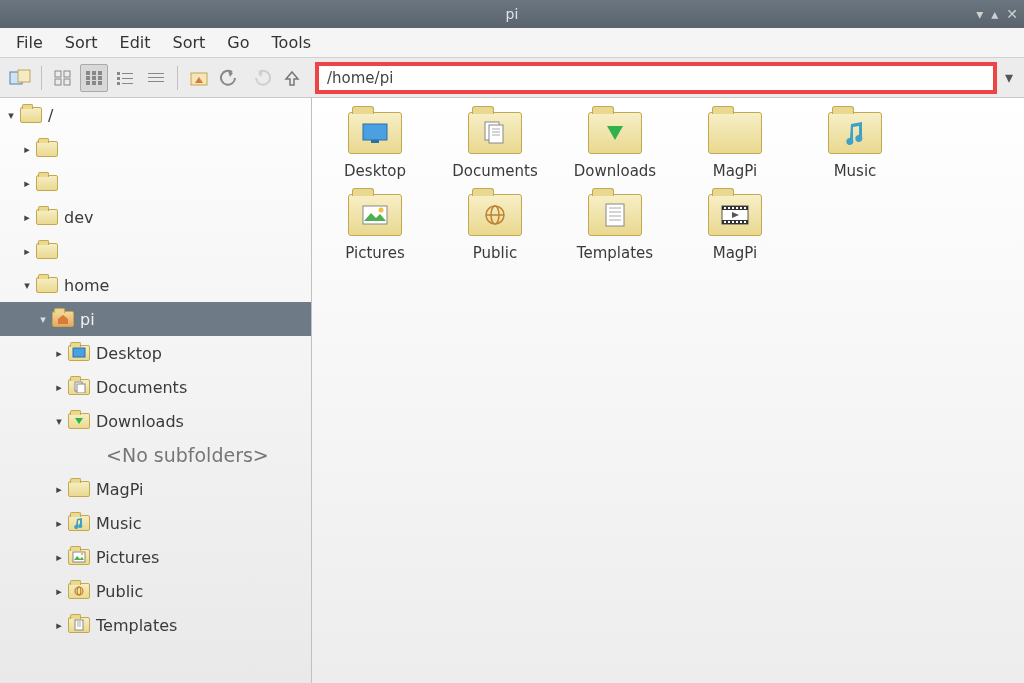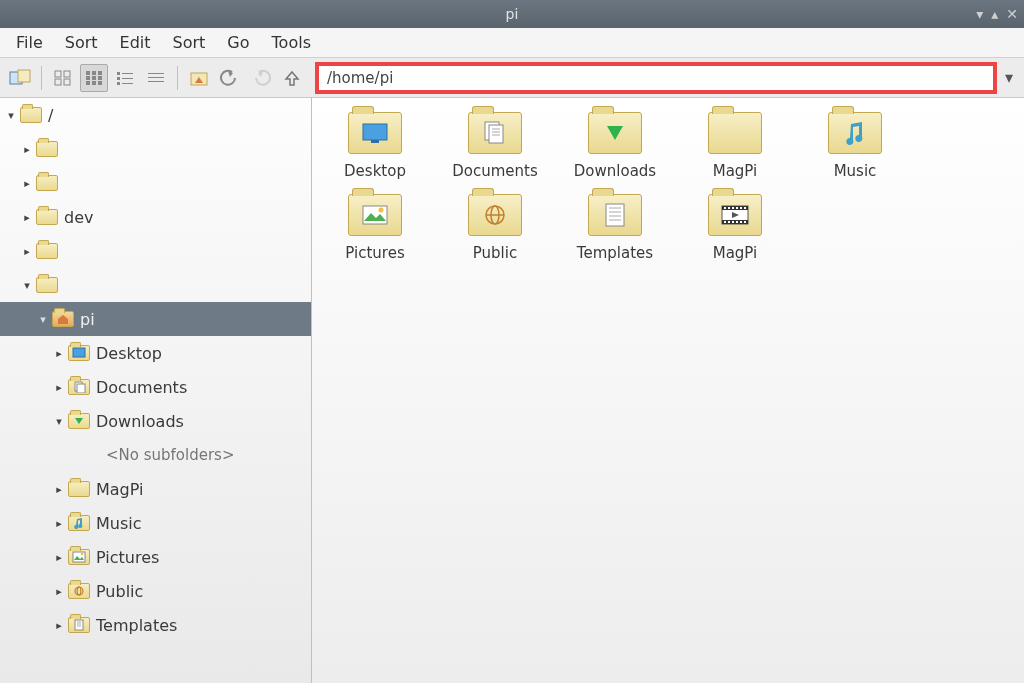--- a/index.html
+++ b/index.html
@@ -28,21 +28,21 @@
 .sidebar::-webkit-scrollbar { width: 14px; }
 .sidebar::-webkit-scrollbar-track { background: #e0e0e0; }
 .sidebar::-webkit-scrollbar-thumb { background: #a0a0a0; border-radius: 3px; }
 
 .tree-row { display: flex; align-items: center; height: 34px; font-size: 16px; color: #3a3a3a; cursor: pointer; white-space: nowrap; }
 .tree-row.selected { background: #6e7a85; color: #f0f0f0; }
 .tree-row .exp { width: 14px; text-align: center; color: #444; font-size: 11px; margin-right: 2px; }
 .tree-row.selected .exp { color: #dcdcdc; }
 .tree-row .ficon { width: 22px; height: 18px; margin-right: 6px; display: flex; align-items: center; justify-content: center; }
 .tree-row .label { flex: 1; }
-.tree-row.empty-note { color: #767676; font-size: 15px; }
+.tree-row.empty-note { color: #767676; font-size: 19px; }
 
 .folder-ico { width: 22px; height: 16px; background: linear-gradient(to bottom, #f6eec4, #ead990); border: 1px solid #c4a850; border-radius: 2px; position: relative; }
 .folder-ico::before { content:""; position:absolute; top:-4px; left:1px; width:9px; height:4px; background:#ead990; border:1px solid #c4a850; border-bottom:none; border-radius:2px 2px 0 0; }
 .folder-ico.home { background: linear-gradient(#f5d79a,#e8a860); }
 .folder-mini { display:flex; align-items:center; justify-content:center; }
 .folder-mini svg { width:14px; height:12px; }
 
 .content { flex: 1; padding: 14px 18px; display: flex; flex-wrap: wrap; align-content: flex-start; gap: 14px 30px; background: linear-gradient(to bottom, #ffffff, #ededed); overflow-y:auto; }
 .item { width: 90px; display: flex; flex-direction: column; align-items: center; cursor: pointer; }
 .item .big-folder { width: 54px; height: 42px; background: linear-gradient(to bottom, #f7efc7, #e9d88f); border: 1px solid #c4a850; border-radius: 3px; position: relative; display:flex; align-items:center; justify-content:center; }
@@ -179,20 +179,21 @@
           <span class="exp">▸</span>
           <span class="ficon">
             <span class="folder-ico"></span>
           </span>
         </div>
       <div class="tree-row" style="padding-left:20px">
           <span class="exp">▾</span>
           <span class="ficon">
             <span class="folder-ico"></span>
           </span>
+          <span class="label">home</span>
         </div>
       <div class="tree-row selected" style="padding-left:36px">
           <span class="exp">▾</span>
           <span class="ficon">
             <span class="folder-ico home folder-mini">
               <svg viewBox="0 0 14 12">
                 <path d="M2 11 L2 6 L7 2 L12 6 L12 11 Z" fill="#d87a3a"></path>
               </svg>
             </span>
           </span>

